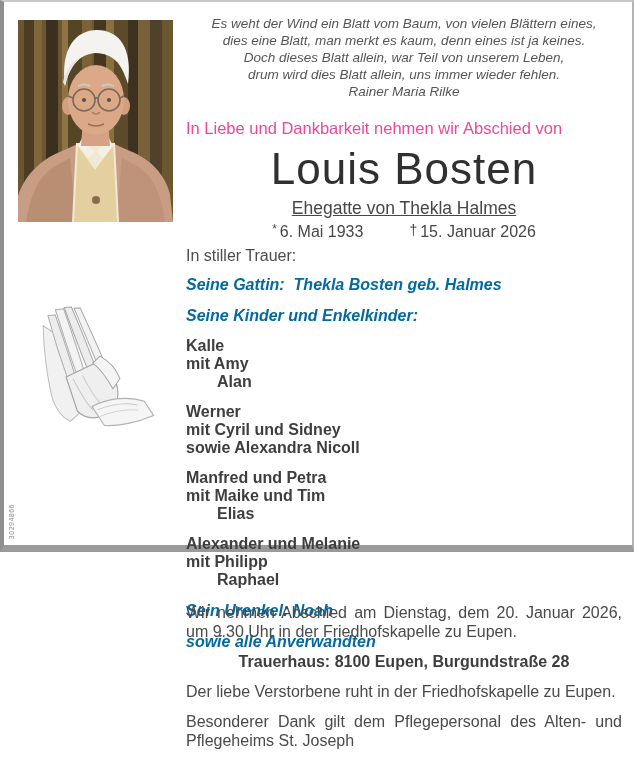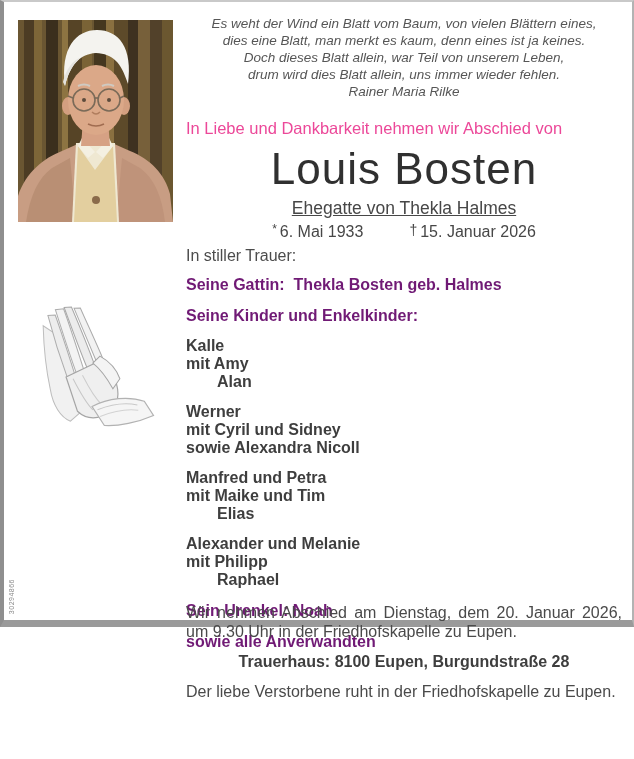--- a/index.html
+++ b/index.html
@@ -1,35 +1,35 @@
 <!DOCTYPE html>
 <html><head>
 <meta charset="utf-8">
 <style>
   html,body{margin:0;padding:0;background:#fff;}
   body{width:634px;height:759px;position:relative;font-family:"Liberation Sans",sans-serif;color:#454545;overflow:hidden;}
-  .sheet{position:absolute;left:0;top:0;width:634px;height:627px;box-sizing:border-box;
+  .sheet{position:absolute;left:0;top:0;width:634px;height:552px;box-sizing:border-box;
          background:#fff;
          border-left:4px solid #8f8f8f;border-bottom:7px solid #9a9a9a;
          border-top:2px solid #c9c9c9;border-right:2px solid #b3b3b3;}
   
   .portrait{position:absolute;left:14px;top:18px;width:155px;height:202px;overflow:hidden;}
   .hands{position:absolute;left:8px;top:292px;width:160px;height:170px;}
   
   .col{position:absolute;left:182px;width:436px;}
   .poem{top:13px;text-align:center;font-style:italic;font-size:13.5px;line-height:17px;color:#565656;}
   .intro{top:117px;font-size:16.5px;color:#ec4899;}
   .name{top:142px;text-align:center;font-size:44px;line-height:50px;color:#303030;letter-spacing:1px;}
   .relation{top:196px;text-align:center;font-size:17.5px;color:#474747;text-decoration:underline;}
   .dates{top:220px;display:flex;justify-content:center;gap:46px;font-size:16px;color:#474747;}
   .b-sym{font-size:12px;vertical-align:4px;margin-right:3px;}
   .d-sym{font-size:14px;vertical-align:2px;margin-right:3px;}
   .mourning{top:244px;font-size:16px;line-height:19px;}
   .mourning .plain{font-weight:normal;color:#4c4c4c;}
-  .mourning .strong{font-weight:bold;color:#701a75;}
+  .mourning .strong{font-weight:bold;color:#0369a1;font-style:italic;}
   .mt10{margin-top:10px;} .mt12{margin-top:12px;}
   .group{margin-top:12px;font-weight:bold;color:#3e3e3e;line-height:18px;}
   .indent{padding-left:31px;}
   .bottom{top:601px;font-size:16px;line-height:19px;color:#4a4a4a;}
   .just{text-align:justify;}
   .center-b{text-align:center;font-weight:bold;color:#3e3e3e;margin-top:11px;}
   .mt11{margin-top:11px;}
   .ad-id{position:absolute;left:4px;bottom:6px;writing-mode:vertical-rl;transform:rotate(180deg);
          font-size:7px;letter-spacing:.5px;color:#8a8a8a;}
 </style>
@@ -171,16 +171,17 @@
     </div>
 
     <div class="strong mt12">Sein Urenkel: Noah</div>
     <div class="strong mt12">sowie alle Anverwandten</div>
   </div>
 
   <div class="col bottom" style="position:absolute">
     <div class="just">Wir nehmen Abschied am Dienstag, dem 20. Januar 2026, um 9.30 Uhr in der Friedhofskapelle zu Eupen.</div>
     <div class="center-b">Trauerhaus: 8100 Eupen, Burgundstraße 28</div>
     <div class="mt11">Der liebe Verstorbene ruht in der Friedhofskapelle zu Eupen.</div>
+    <div class="just mt11">Besonderer Dank gilt dem Pflegepersonal des Alten- und Pflegeheims St. Joseph</div>
   </div>
 
   <div class="ad-id">30294866</div>
 </div>
 
 </body></html>

